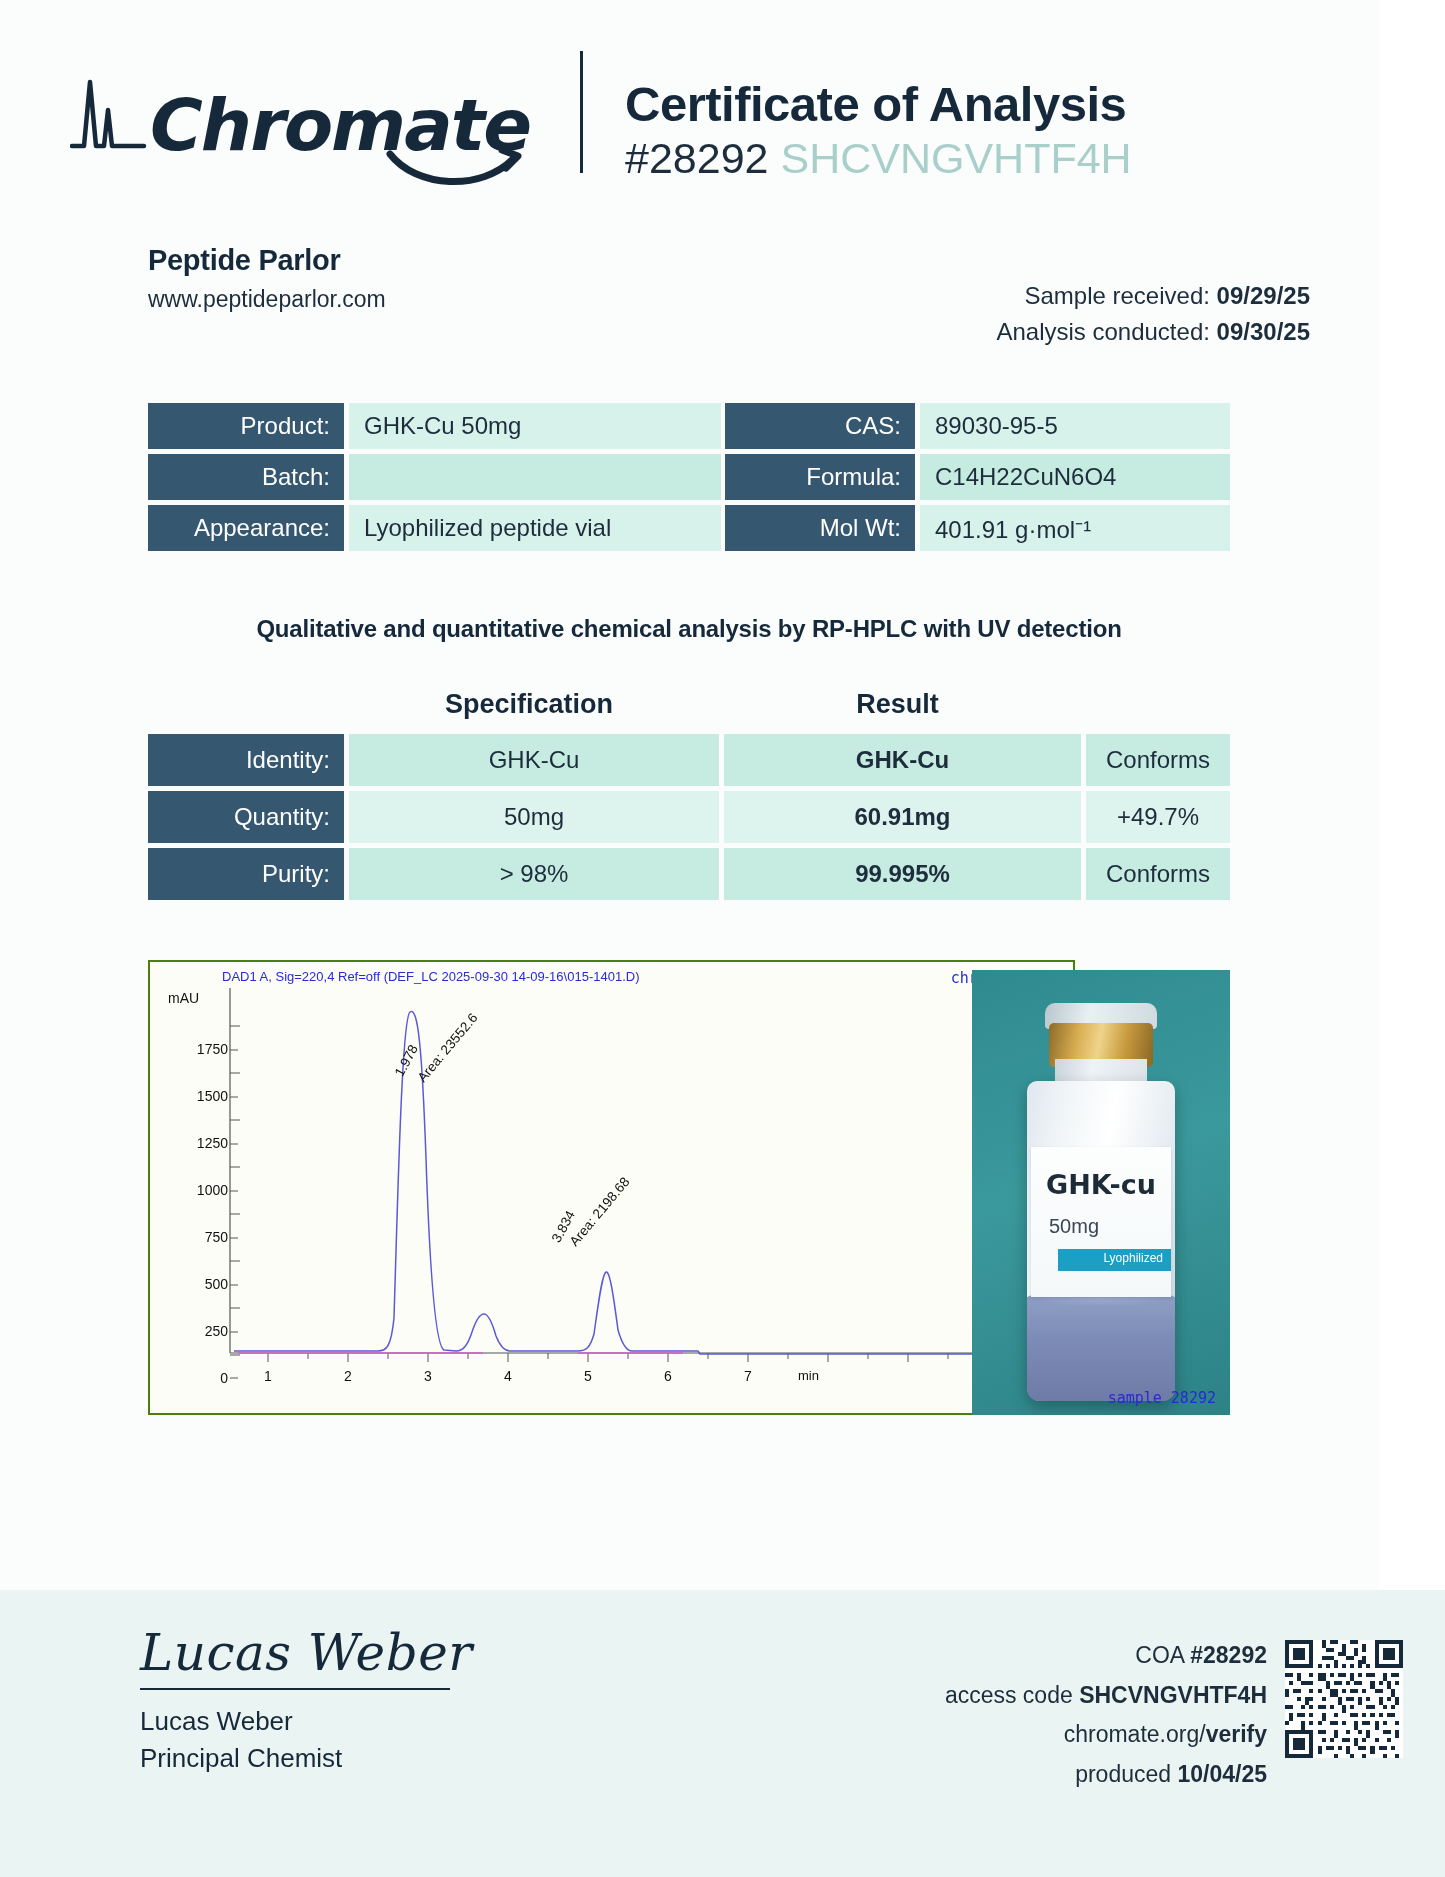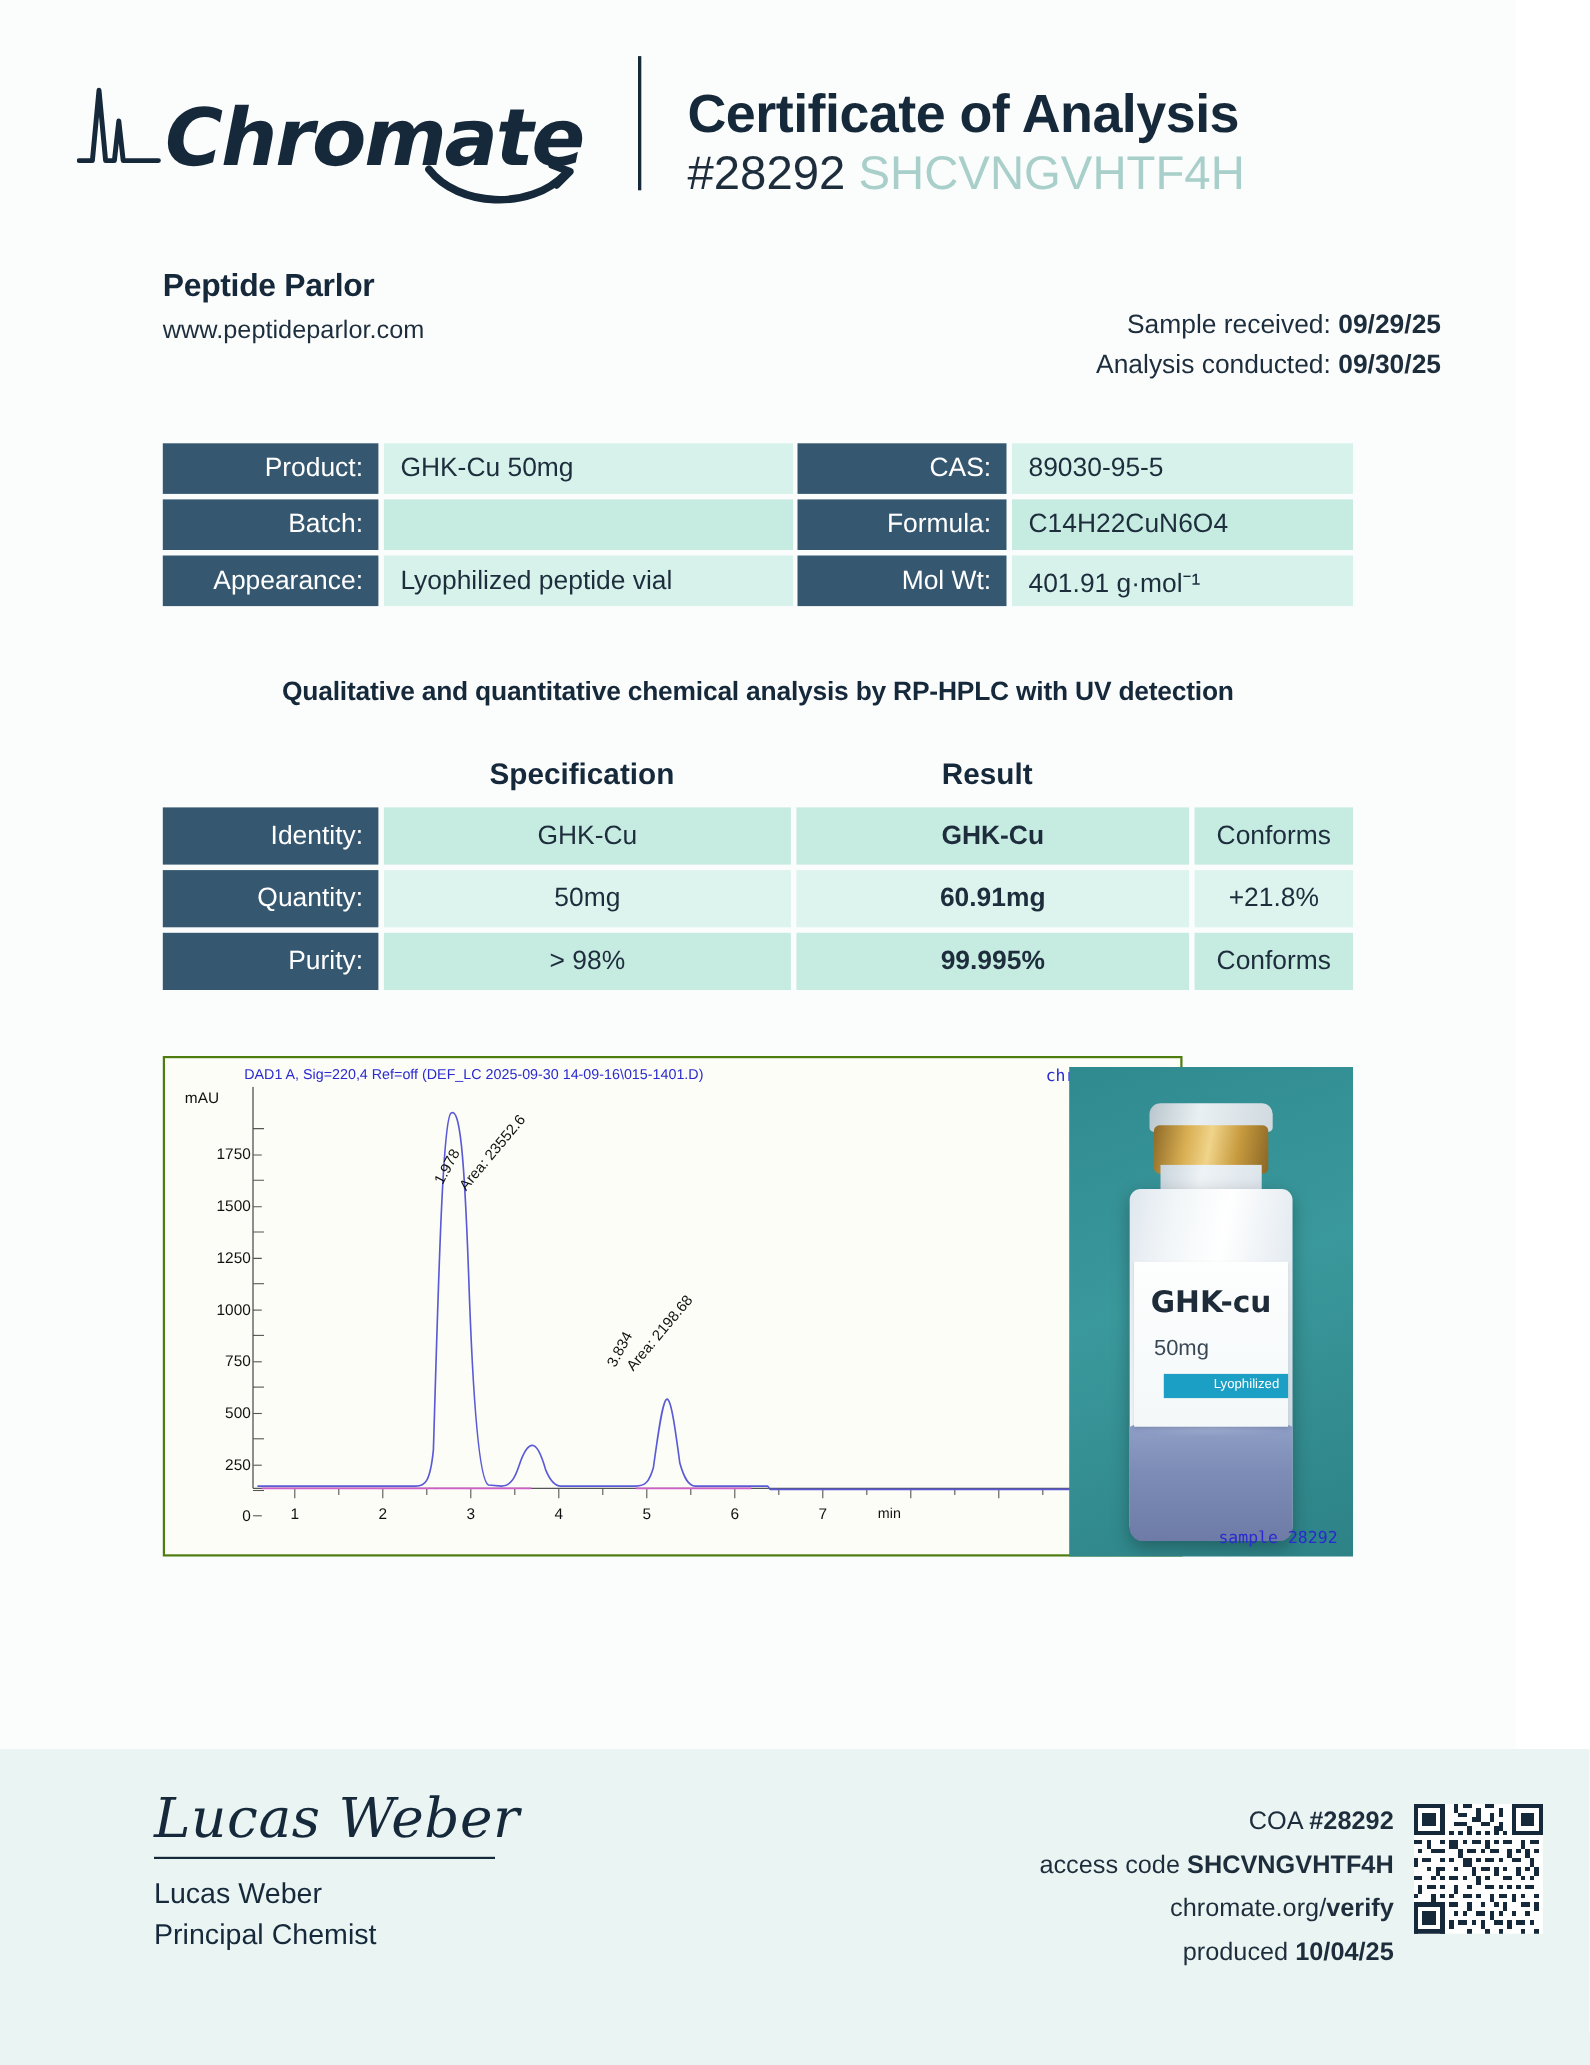--- a/index.html
+++ b/index.html
@@ -216,21 +216,21 @@
       <div class="rkey">Identity:</div>
       <div class="rcell spec">GHK-Cu</div>
       <div class="rcell res">GHK-Cu</div>
       <div class="rcell status">Conforms</div>
     </div>
 
     <div class="rrow lite">
       <div class="rkey">Quantity:</div>
       <div class="rcell spec">50mg</div>
       <div class="rcell res">60.91mg</div>
-      <div class="rcell status">+21.8%</div>
+      <div class="rcell status">+49.7%</div>
     </div>
 
     <div class="rrow">
       <div class="rkey">Purity:</div>
       <div class="rcell spec">&gt; 98%</div>
       <div class="rcell res">99.995%</div>
       <div class="rcell status">Conforms</div>
     </div>
   </div>
 

